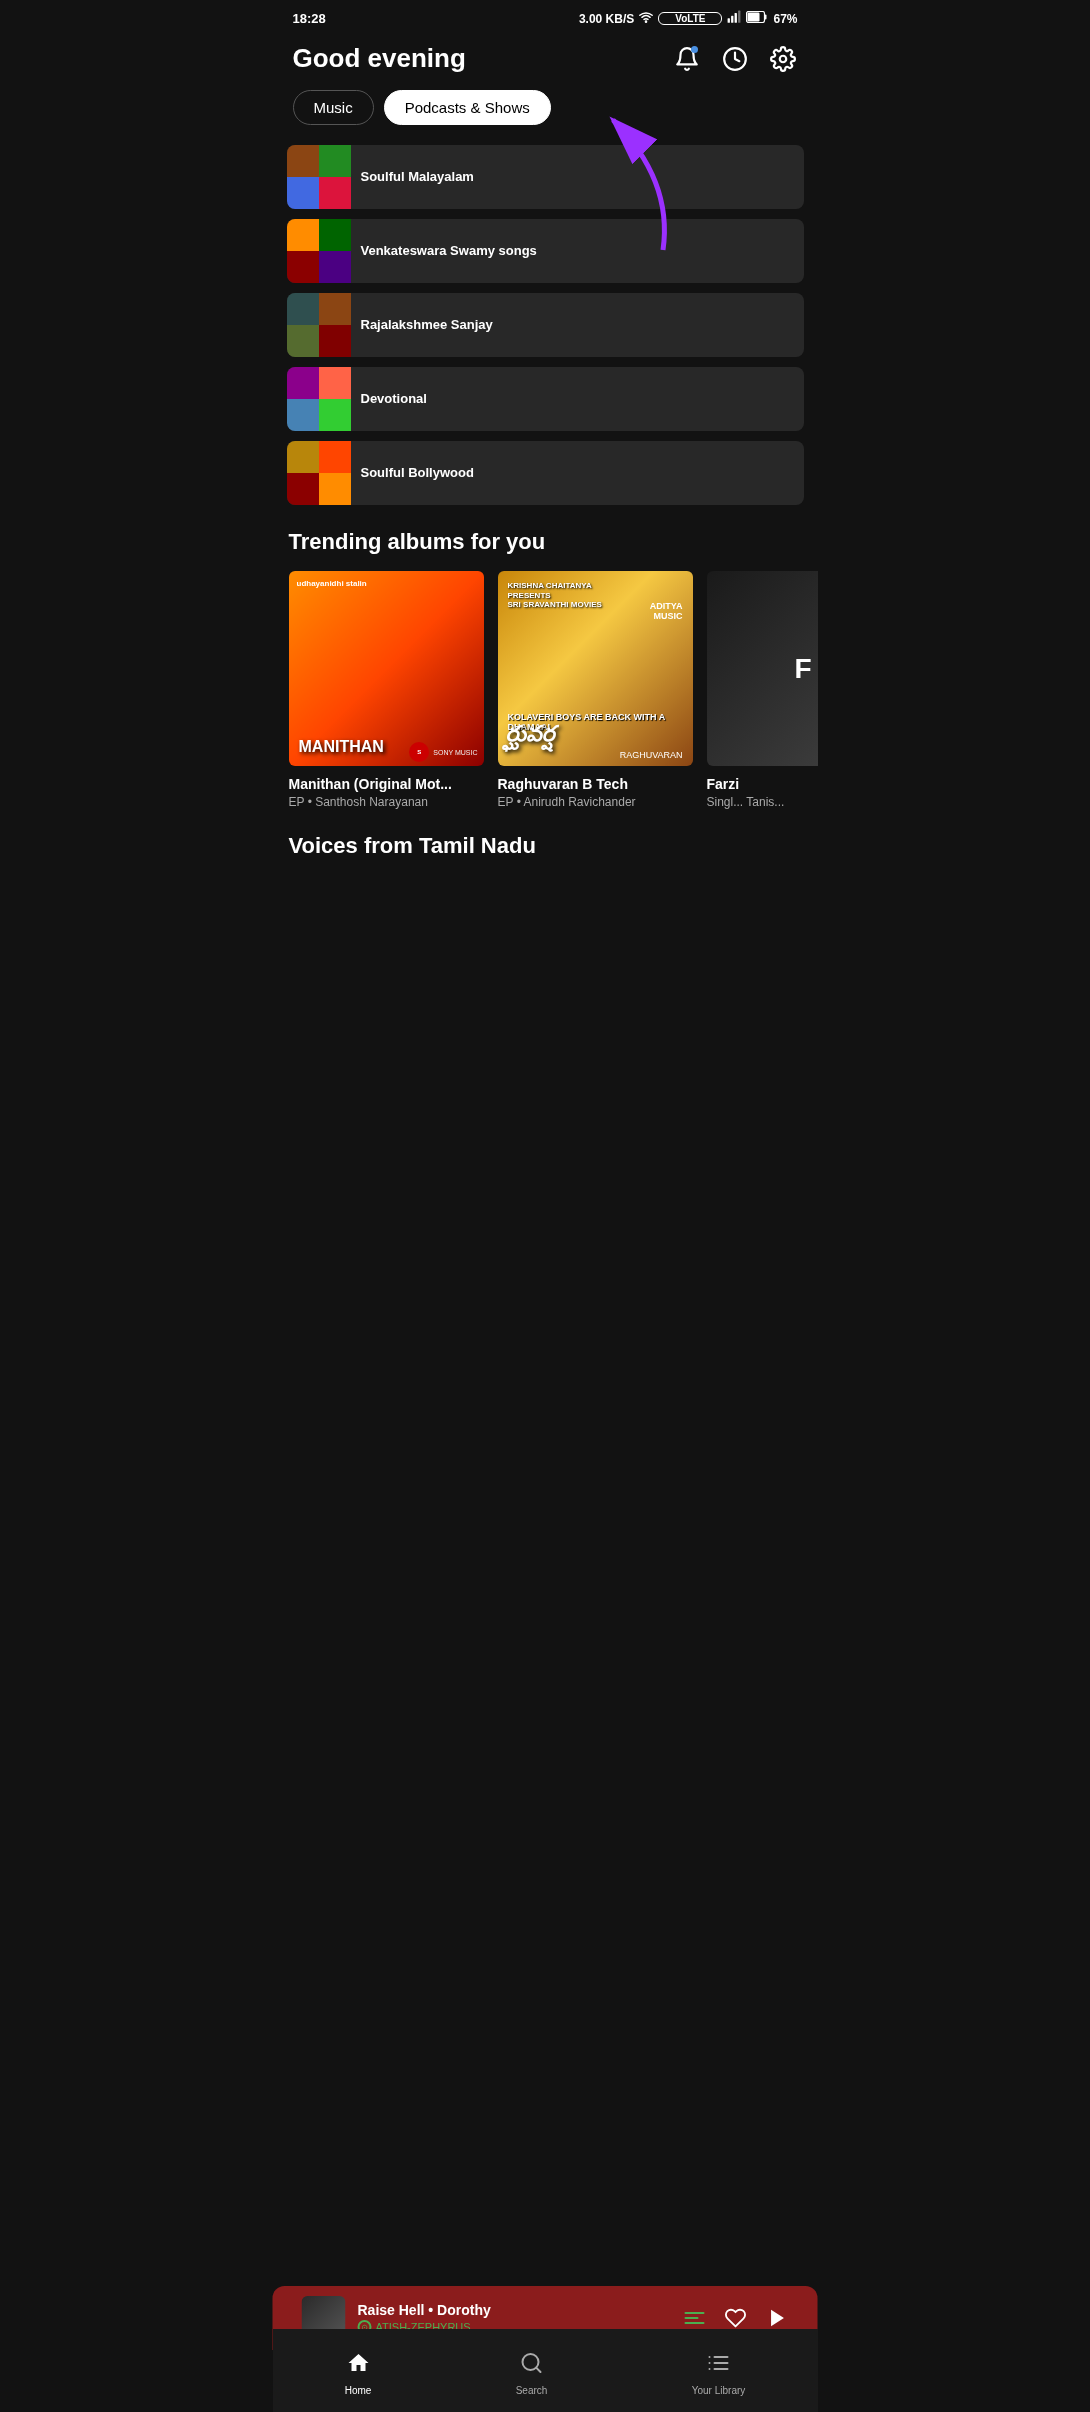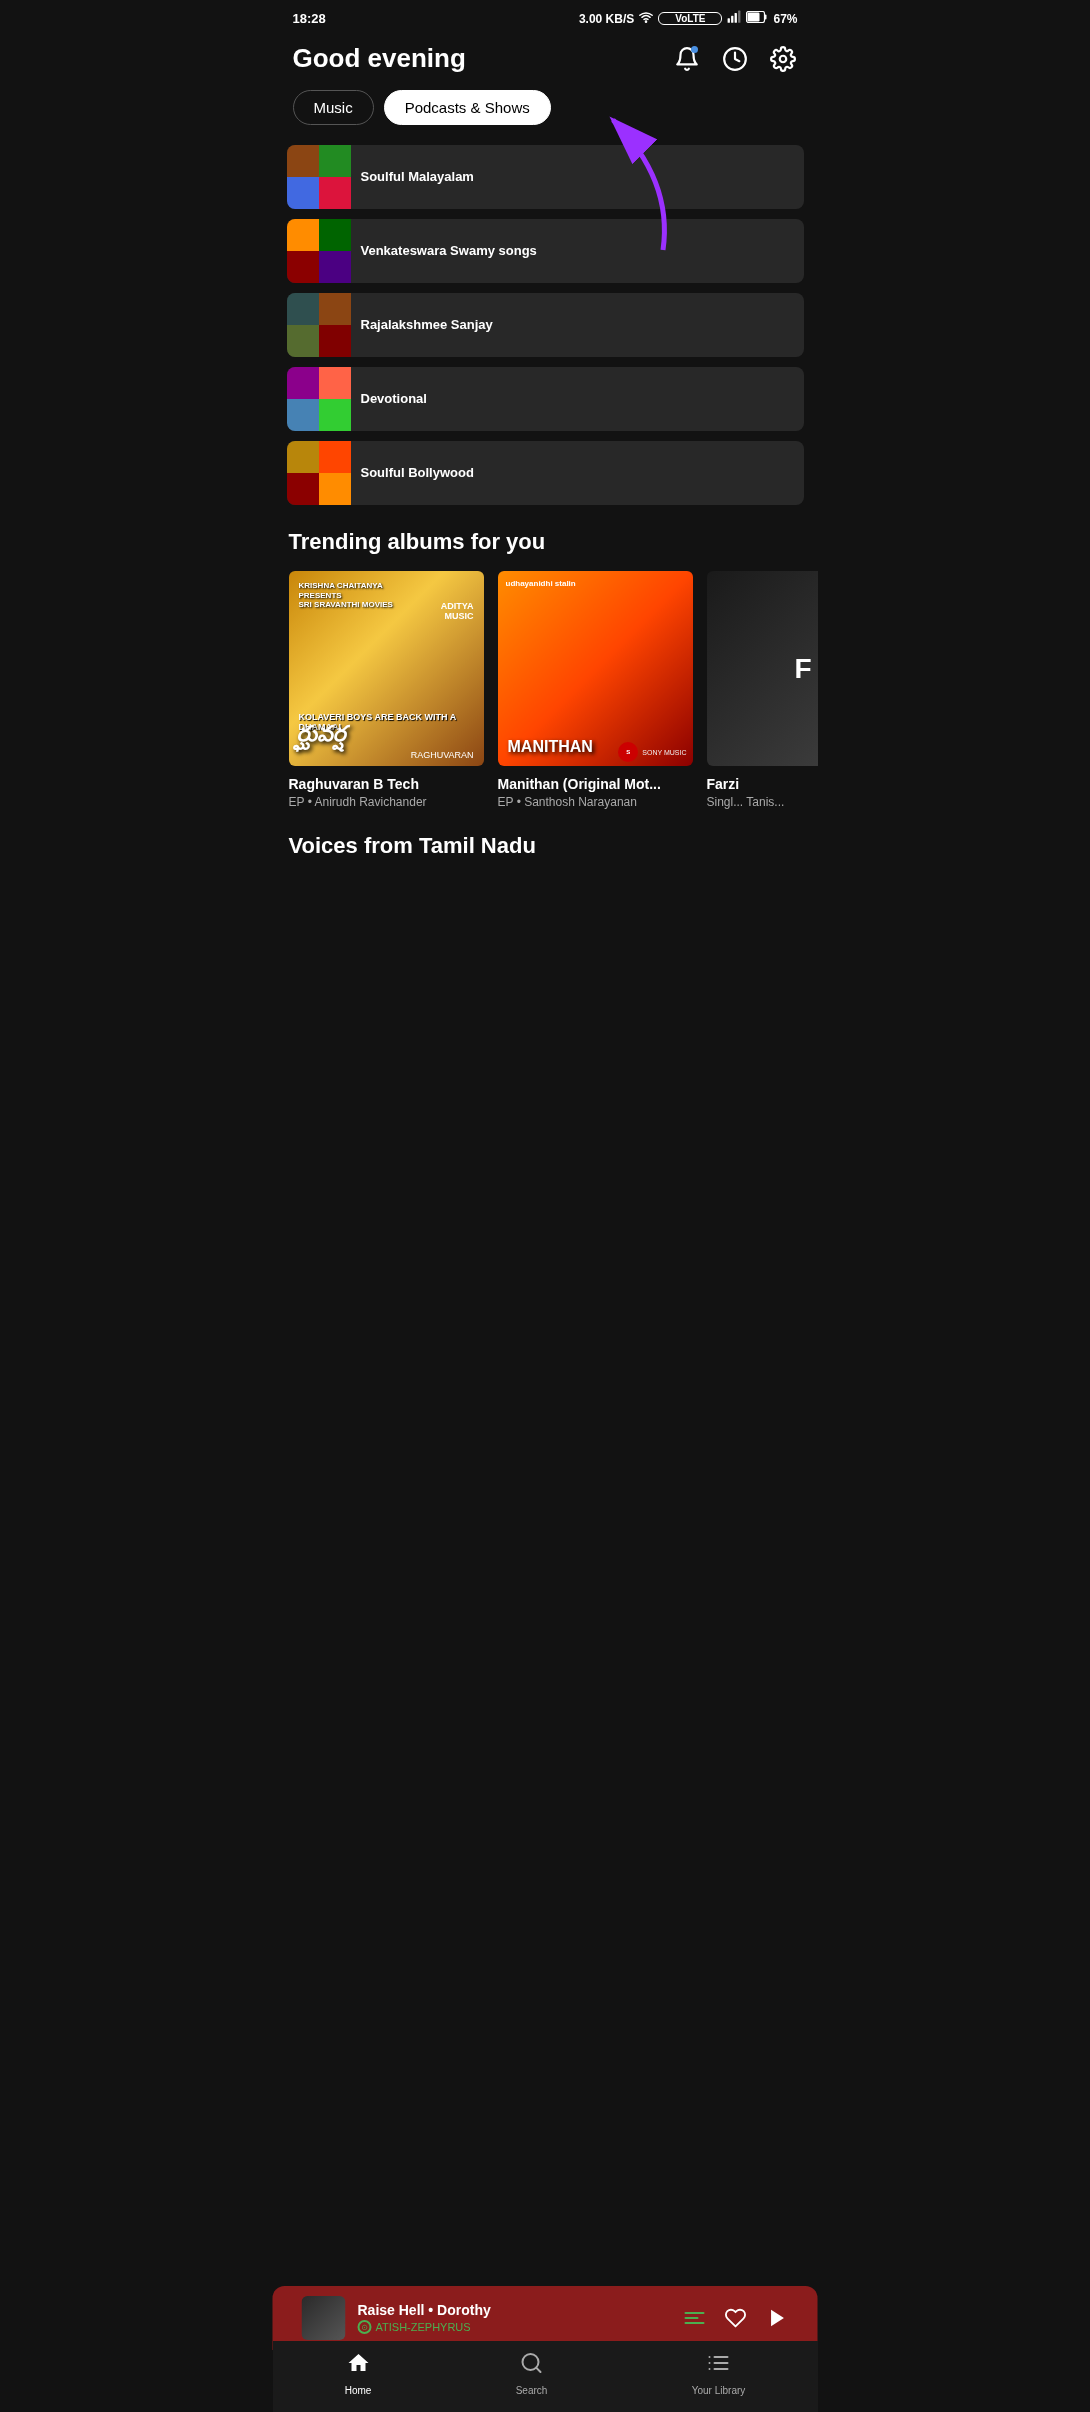--- a/index.html
+++ b/index.html
@@ -328,21 +328,21 @@
       position: fixed;
       bottom: 0;
       left: 50%;
       transform: translateX(-50%);
       width: 100%;
       max-width: 545px;
       background: #1a1a1a;
       display: flex;
       justify-content: space-around;
       align-items: center;
-      padding: 10px 0 16px;
+      padding: 22px 0 16px;
       z-index: 101;
     }
     .nav-item {
       display: flex;
       flex-direction: column;
       align-items: center;
       gap: 4px;
       cursor: pointer;
       color: #aaa;
       font-size: 10px;
@@ -495,54 +495,54 @@
       <div class="img-piece p4"></div>
     </div>
     <span class="grid-card-label">Soulful Bollywood</span>
   </div>
 
 </div>
 
 <div class="section-title">Trending albums for you</div>
 
 <div class="albums-scroll">
+
+  <div class="album-card">
+    <div class="album-cover">
+      <div class="album-cover-inner cover-mnt">
+        <div style="position:absolute;top:8px;left:8px;font-size:8px;color:#fff;font-weight:600;">udhayanidhi stalin</div>
+        <div class="cover-mnt-text">MANITHAN</div>
+        <div style="position:absolute;bottom:4px;right:6px;display:flex;align-items:center;gap:4px;">
+          <div style="width:20px;height:20px;background:#c00;border-radius:50%;display:flex;align-items:center;justify-content:center;font-size:6px;color:#fff;font-weight:800;">S</div>
+          <span style="font-size:7px;color:#eee;">SONY MUSIC</span>
+        </div>
+      </div>
+    </div>
+    <div class="album-name">Manithan (Original Mot...</div>
+    <div class="album-sub">EP • Santhosh Narayanan</div>
+  </div>
 
   <div class="album-card">
     <div class="album-cover">
       <div class="album-cover-inner cover-rbt">
         <div style="position:absolute;top:10px;left:10px;font-size:8px;font-weight:800;color:#fff;text-shadow:1px 1px 2px #000;line-height:1.2;">
           KRISHNA CHAITANYA<br>PRESENTS<br>SRI SRAVANTHI MOVIES
         </div>
         <div style="position:absolute;top:30px;right:10px;font-size:9px;font-weight:800;color:#fff;text-align:right;">ADITYA<br>MUSIC</div>
         <div style="position:absolute;bottom:34px;left:10px;right:10px;font-size:9px;color:#fff;font-weight:600;text-shadow:1px 1px 1px #000;">KOLAVERI BOYS ARE BACK WITH A DHAMAAL</div>
         <div style="position:absolute;bottom:14px;left:8px;font-size:22px;font-weight:900;color:#fff;text-shadow:2px 2px 4px #000;font-style:italic;">ర్ఘువర్ష</div>
         <div style="position:absolute;bottom:6px;right:10px;font-size:9px;color:#fff;">RAGHUVARAN</div>
       </div>
     </div>
     <div class="album-name">Raghuvaran B Tech</div>
     <div class="album-sub">EP • Anirudh Ravichander</div>
   </div>
 
   <div class="album-card">
     <div class="album-cover">
-      <div class="album-cover-inner cover-mnt">
-        <div style="position:absolute;top:8px;left:8px;font-size:8px;color:#fff;font-weight:600;">udhayanidhi stalin</div>
-        <div class="cover-mnt-text">MANITHAN</div>
-        <div style="position:absolute;bottom:4px;right:6px;display:flex;align-items:center;gap:4px;">
-          <div style="width:20px;height:20px;background:#c00;border-radius:50%;display:flex;align-items:center;justify-content:center;font-size:6px;color:#fff;font-weight:800;">S</div>
-          <span style="font-size:7px;color:#eee;">SONY MUSIC</span>
-        </div>
-      </div>
-    </div>
-    <div class="album-name">Manithan (Original Mot...</div>
-    <div class="album-sub">EP • Santhosh Narayanan</div>
-  </div>
-
-  <div class="album-card">
-    <div class="album-cover">
       <div class="album-cover-inner cover-farzi">
         <div style="font-size:28px;font-weight:900;color:#fff;letter-spacing:2px;">F</div>
       </div>
     </div>
     <div class="album-name">Farzi</div>
     <div class="album-sub">Singl... Tanis...</div>
   </div>
 
 </div>
 

